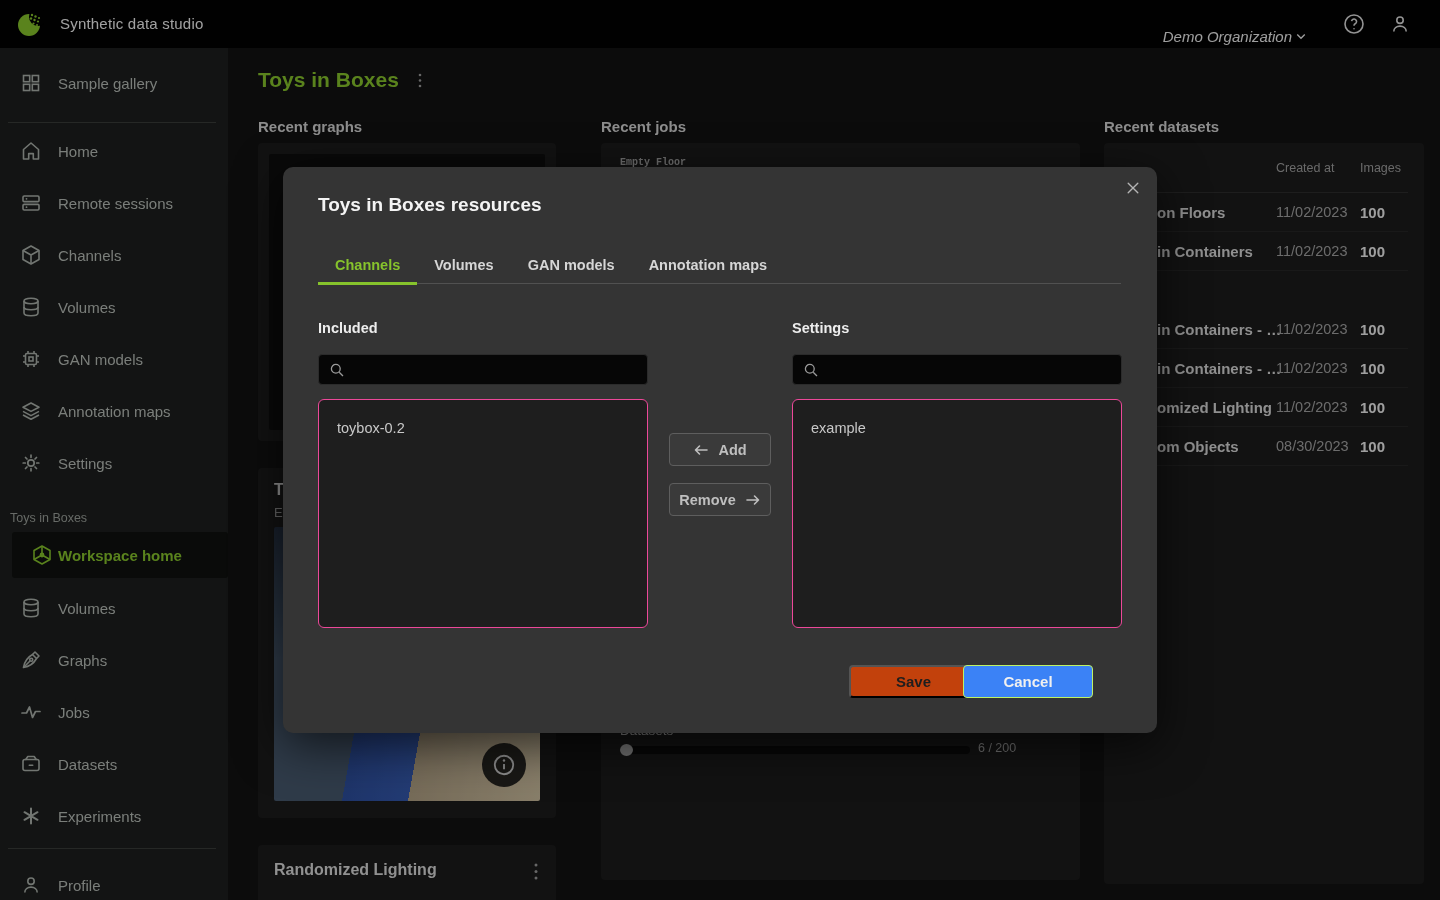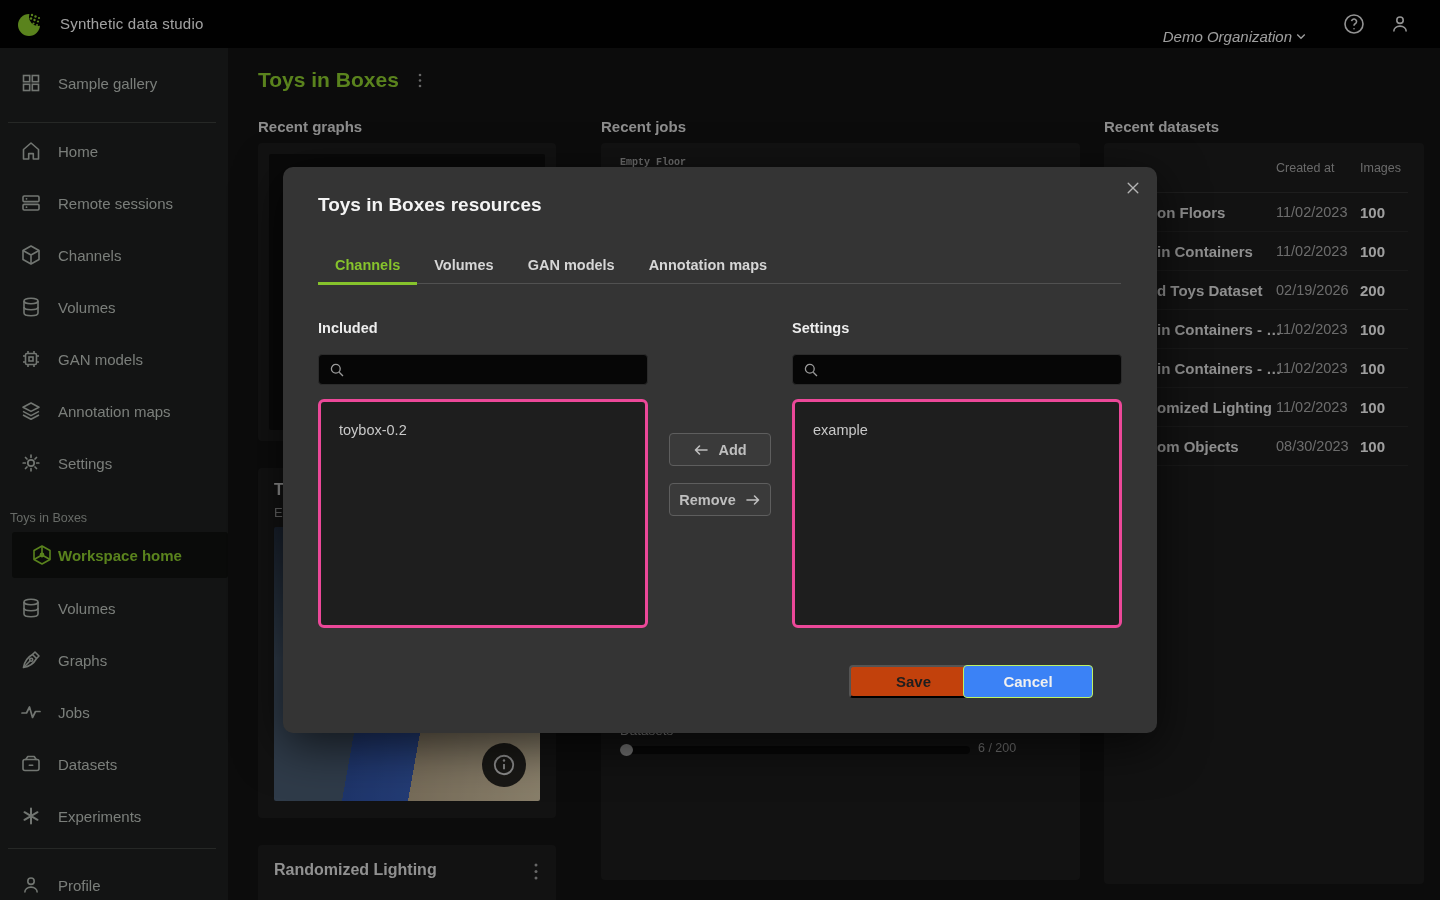--- a/index.html
+++ b/index.html
@@ -69,21 +69,21 @@
   .m-title { position:absolute; left:35px; top:27px; font-size:19px; font-weight:700; color:#f4f4f4; }
   .m-tabs { position:absolute; left:35px; right:36px; top:80px; height:37px; display:flex; border-bottom:1px solid #515151; }
   .m-tab { padding:0 17px; font-size:14.5px; font-weight:700; color:#d6d6d6; display:flex; align-items:center; cursor:pointer;
     border-bottom:3px solid transparent; margin-bottom:-2px; }
   .m-tab.active { color:#86c32c; border-bottom-color:#86c32c; }
   .m-col-label { position:absolute; top:153px; font-size:14.5px; font-weight:700; color:#ededed; }
   .m-search { position:absolute; top:187px; width:330px; height:31px; background:#060606; border:1px solid #2b2b2b; border-radius:4px; }
   .m-search svg { position:absolute; left:10px; top:7px; color:#9a9a9a; }
   .m-search input { position:absolute; left:32px; top:0; width:290px; height:29px; background:transparent; border:none; outline:none;
     color:#e0e0e0; font-size:14px; font-family:"Liberation Sans", sans-serif; }
-  .m-list { position:absolute; top:232px; width:330px; height:229px; background:#1e1e1e; border:3px solid #ec4899; border-radius:6px; overflow:hidden; }
+  .m-list { position:absolute; top:232px; width:330px; height:229px; background:#1e1e1e; border:1px solid #ec4899; border-radius:6px; overflow:hidden; }
   .m-list-item { padding:20px 18px 8px 18px; font-size:14.5px; color:#c9c9c9; cursor:pointer; }
   .xfer-btn { position:absolute; left:386px; width:102px; height:33px; background:#3a3a3a; border:1px solid #5e5e5e; border-radius:4px;
     color:#bfbfbf; font-size:14.5px; font-weight:700; display:flex; align-items:center; justify-content:center; gap:9px; cursor:pointer; }
   .m-btn { position:absolute; top:498px; height:33px; border-radius:4px; font-size:15px; font-weight:700;
     display:flex; align-items:center; justify-content:center; cursor:pointer; }
   .m-save { left:566px; width:129px; background:#c2410c; color:#1e1e1e; }
   .m-cancel { left:680px; width:130px; background:#3b82f6; color:#f0f0f0; border:1px solid #bef264; }
 </style>
 </head>
 <body>
@@ -346,25 +346,20 @@
       <div class="dt-row" style="top:50px;">
         <span class="dt-name">on Floors</span>
         <span class="dt-date">11/02/2023</span>
         <span class="dt-count">100</span>
       </div>
       <div class="dt-row" style="top:89px;">
         <span class="dt-name">in Containers</span>
         <span class="dt-date">11/02/2023</span>
         <span class="dt-count">100</span>
       </div>
-      <div class="dt-row" style="top:128px;">
-        <span class="dt-name">d Toys Dataset</span>
-        <span class="dt-date">02/19/2026</span>
-        <span class="dt-count">200</span>
-      </div>
       <div class="dt-row" style="top:167px;">
         <span class="dt-name">in Containers - …</span>
         <span class="dt-date">11/02/2023</span>
         <span class="dt-count">100</span>
       </div>
       <div class="dt-row" style="top:206px;">
         <span class="dt-name">in Containers - …</span>
         <span class="dt-date">11/02/2023</span>
         <span class="dt-count">100</span>
       </div>

